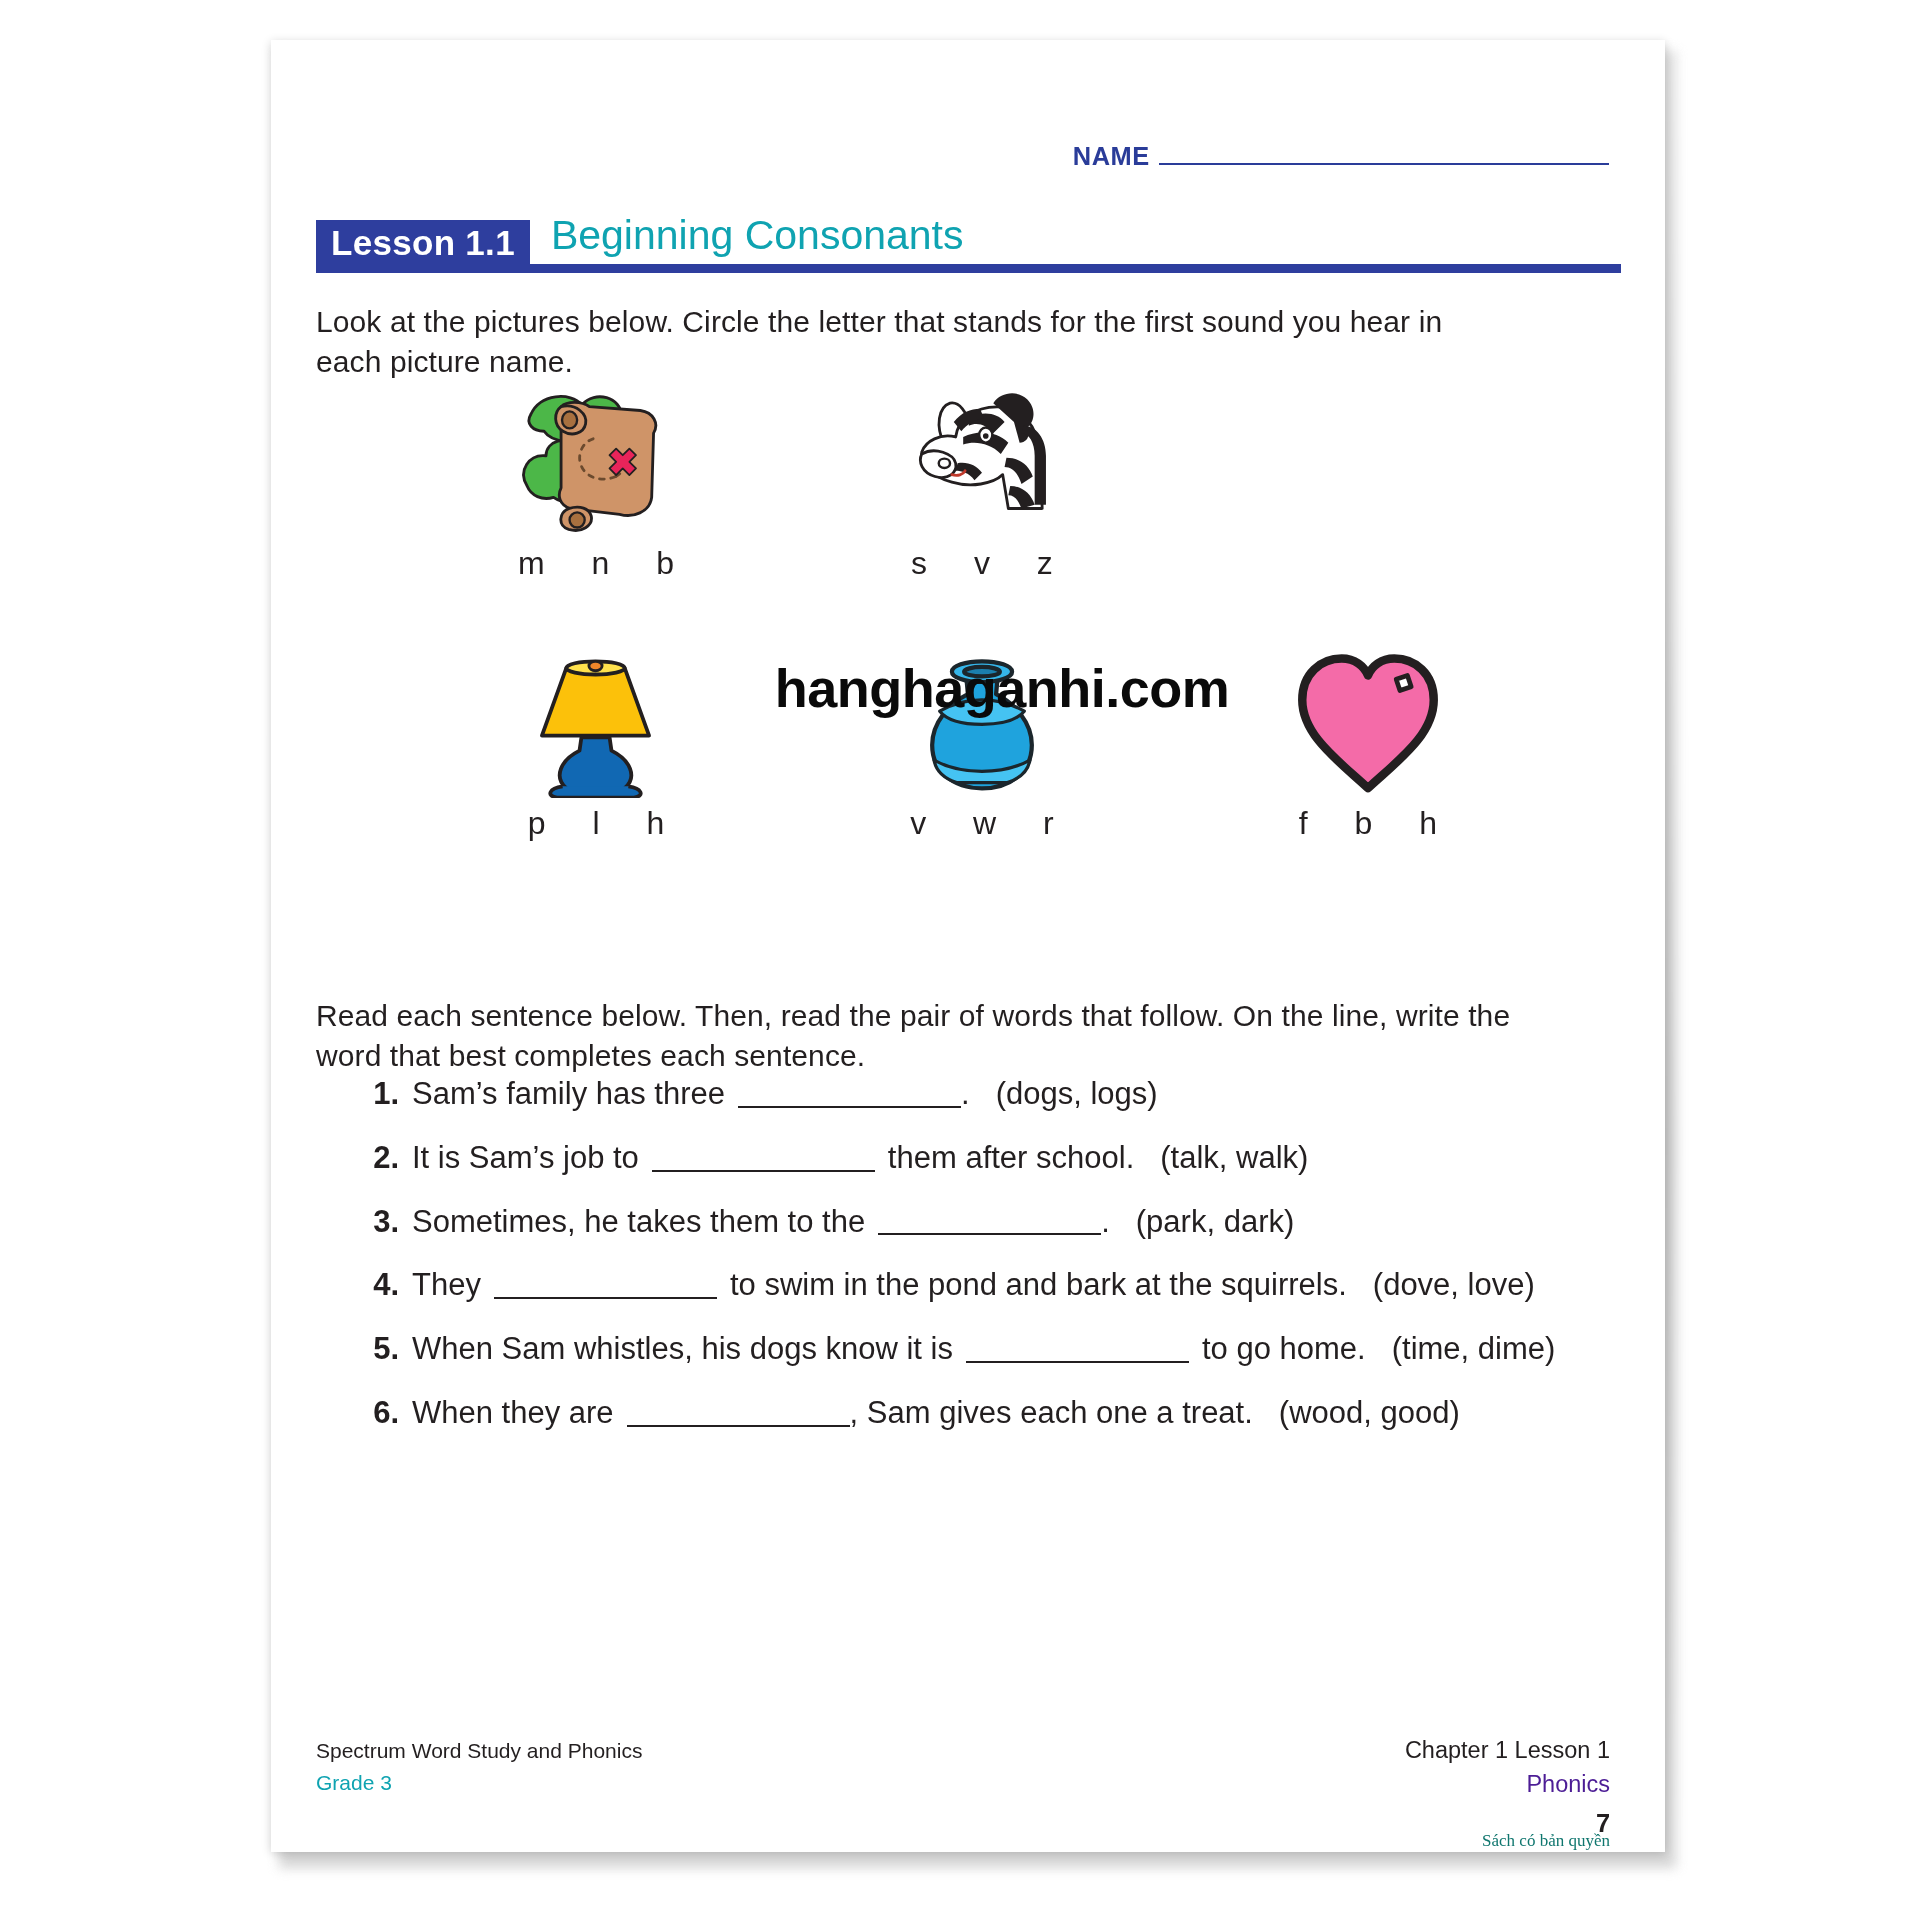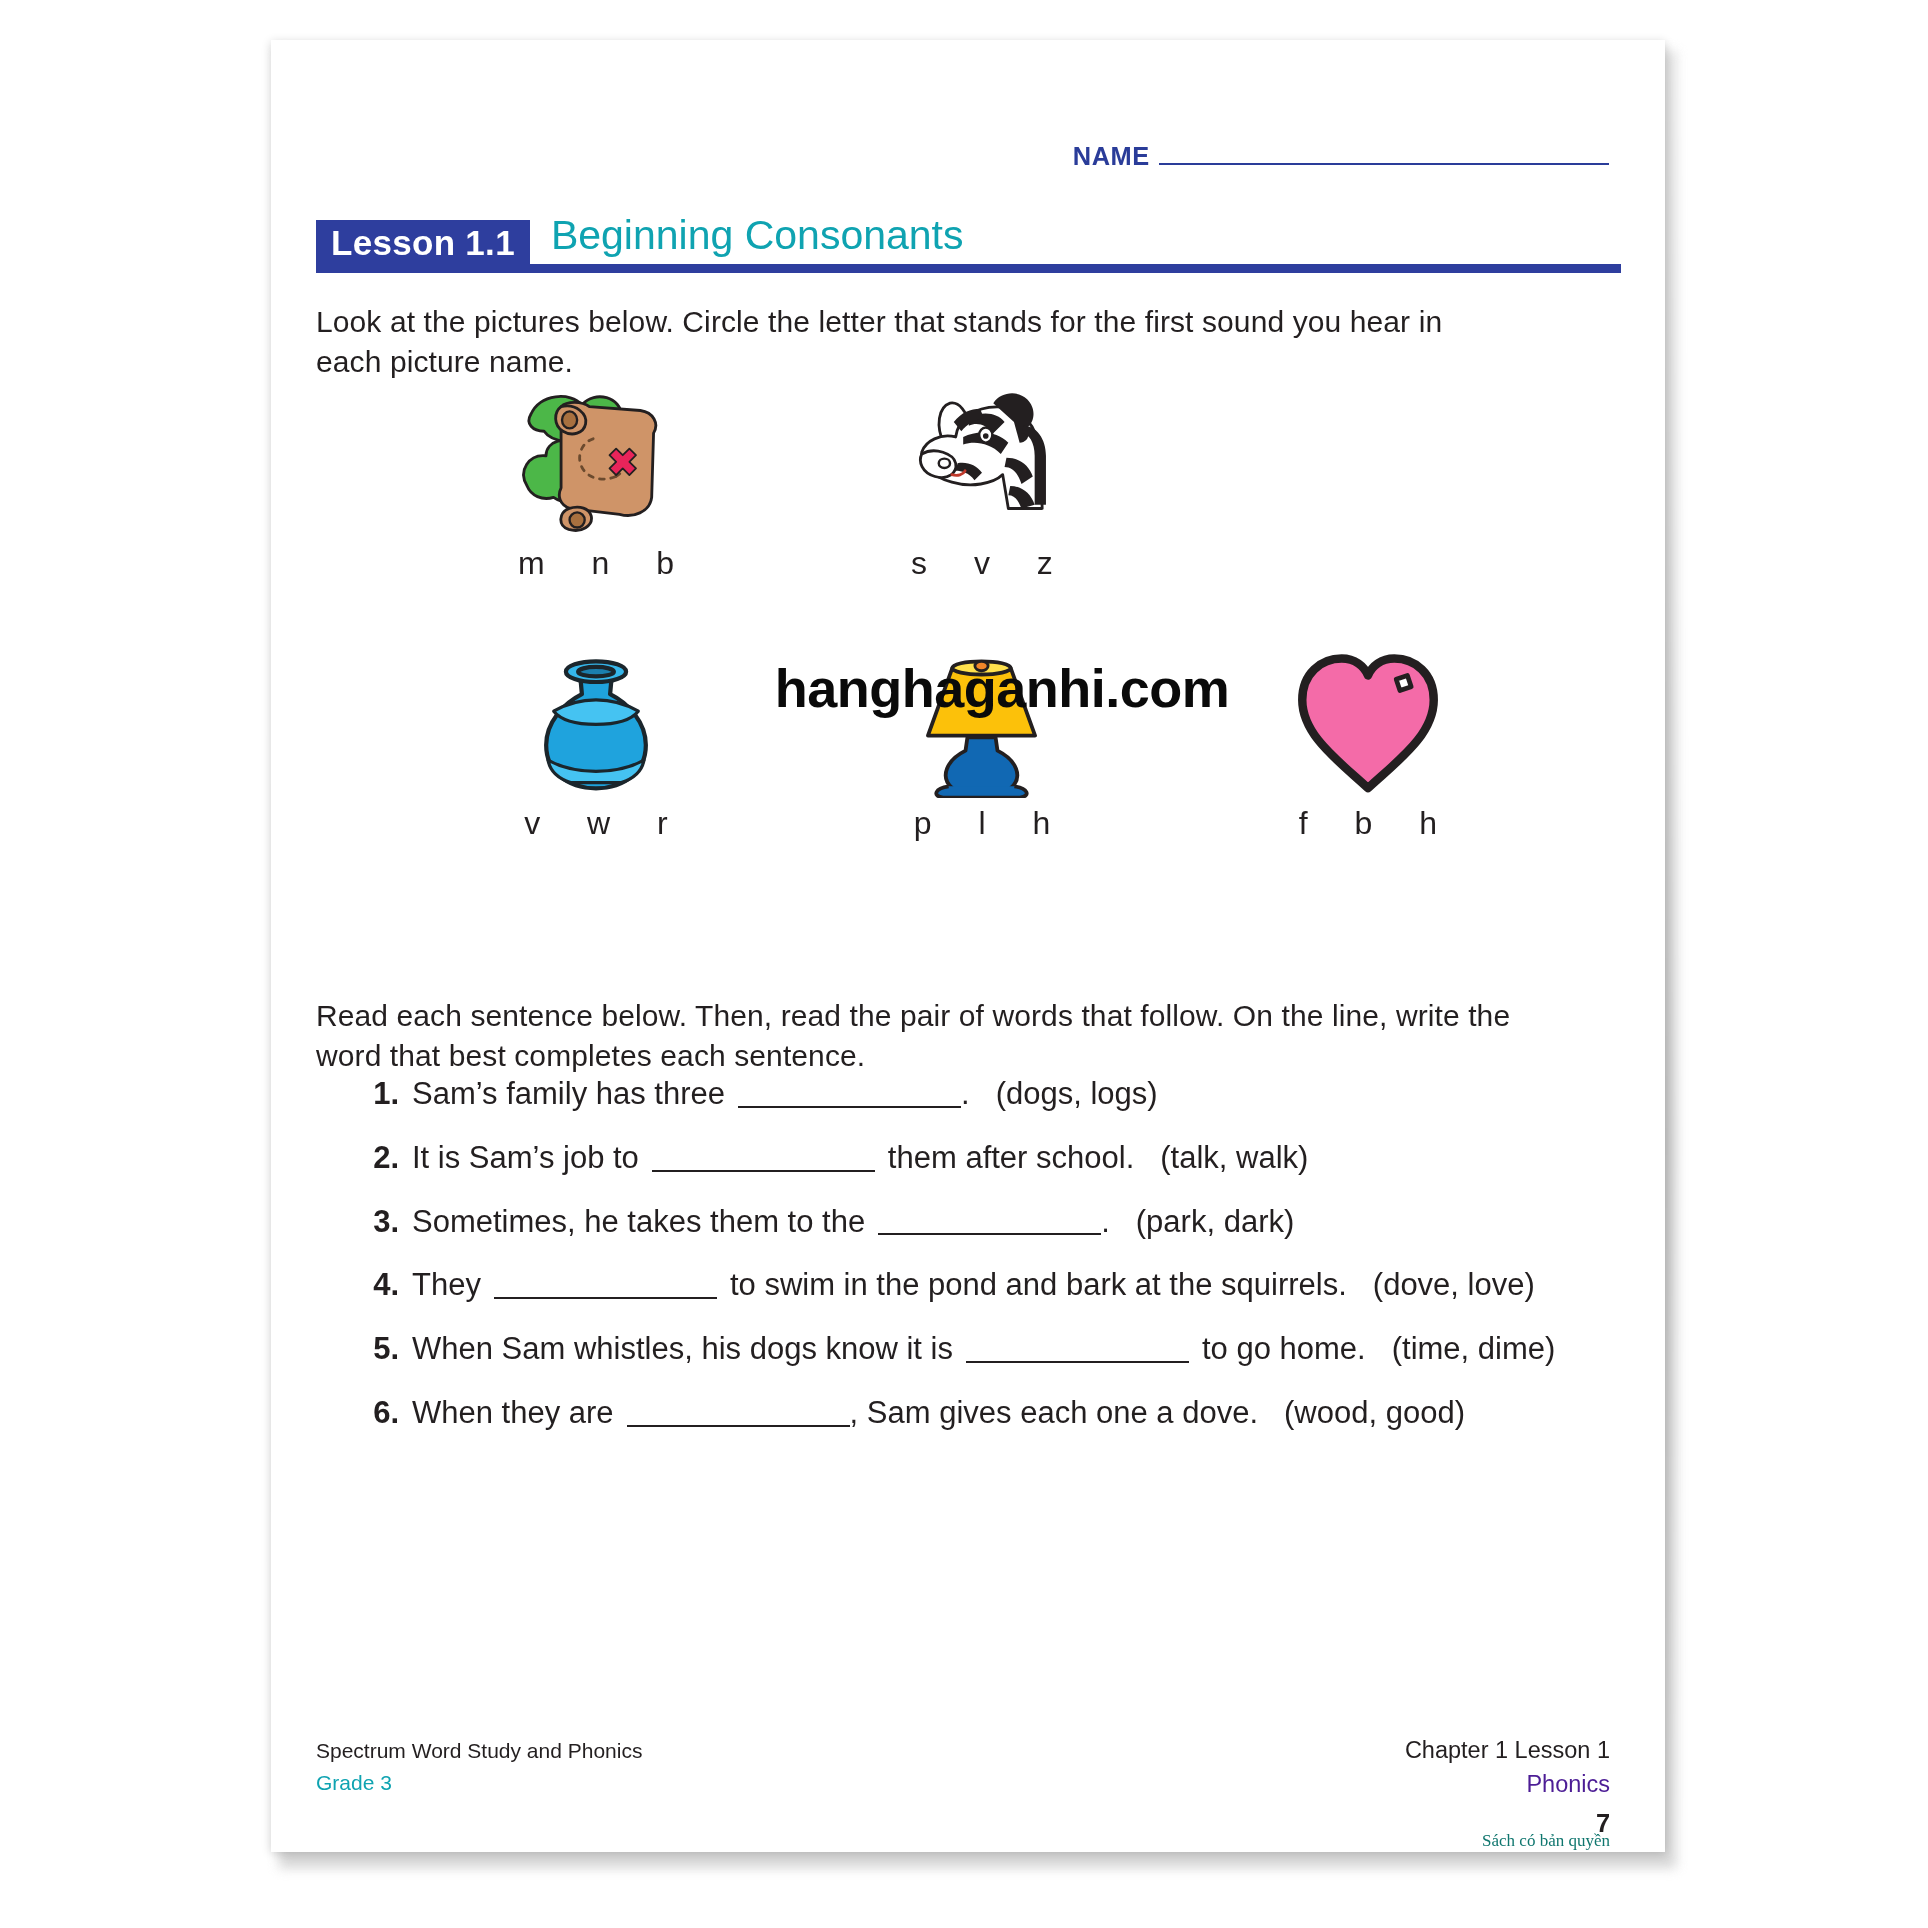--- a/index.html
+++ b/index.html
@@ -320,50 +320,50 @@
           </div>
 
         </div>
 
         <div class="row-gap"></div>
 
         <div class="pic-row">
 
           <div class="pic-cell">
             <div class="pic-art">
+              <svg width="141" height="153" viewBox="0 0 150 162">
+                <g stroke="#231f20" stroke-width="4" stroke-linejoin="round">
+                  <path d="M44 24 L106 24 L132 96 L18 96 Z" fill="#fcc10a"></path>
+                  <ellipse cx="75" cy="24" rx="31" ry="7" fill="#ffe14d"></ellipse>
+                  <path d="M60 98 L90 98 L92 112 C112 122 120 140 106 152 C92 162 58 162 44 152 C30 140 38 122 58 112Z" fill="#1168b3"></path>
+                  <path d="M40 150 C26 152 22 160 34 162 L116 162 C128 160 124 152 110 150" fill="#1168b3"></path>
+                </g>
+                <ellipse cx="75" cy="22" rx="7" ry="5" fill="#f0862a" stroke="#231f20" stroke-width="3"></ellipse>
+              </svg>
+            </div>
+            <div class="letters">p l h</div>
+          </div>
+
+          <div class="pic-cell">
+            <div class="pic-art">
               <svg width="126" height="153" viewBox="0 0 134 162">
                 <g stroke="#1b262c" stroke-width="4.5" stroke-linejoin="round">
                   <path d="M50 30 L52 52 C32 62 14 82 14 106 C14 134 36 152 67 152 C98 152 120 134 120 106 C120 82 102 62 82 52 L84 30Z" fill="#1fa3dd"></path>
                   <ellipse cx="67" cy="28" rx="32" ry="11" fill="#35b6ea"></ellipse>
                   <ellipse cx="67" cy="28" rx="19" ry="5" fill="#1b7fae"></ellipse>
                   <path d="M22 70 C36 62 52 58 67 58 C82 58 98 62 112 70 C104 80 88 84 67 84 C46 84 30 80 22 70Z" fill="#45c3f2" stroke-width="3.4"></path>
                   <path d="M16 122 C30 130 46 134 67 134 C88 134 104 130 118 122 C116 134 106 142 94 146 L40 146 C28 142 18 134 16 122Z" fill="#45c3f2" stroke-width="3.4"></path>
                 </g>
               </svg>
             </div>
             <div class="letters">v w r</div>
           </div>
 
           <div class="pic-cell">
             <div class="pic-art">
-              <svg width="141" height="153" viewBox="0 0 150 162">
-                <g stroke="#231f20" stroke-width="4" stroke-linejoin="round">
-                  <path d="M44 24 L106 24 L132 96 L18 96 Z" fill="#fcc10a"></path>
-                  <ellipse cx="75" cy="24" rx="31" ry="7" fill="#ffe14d"></ellipse>
-                  <path d="M60 98 L90 98 L92 112 C112 122 120 140 106 152 C92 162 58 162 44 152 C30 140 38 122 58 112Z" fill="#1168b3"></path>
-                  <path d="M40 150 C26 152 22 160 34 162 L116 162 C128 160 124 152 110 150" fill="#1168b3"></path>
-                </g>
-                <ellipse cx="75" cy="22" rx="7" ry="5" fill="#f0862a" stroke="#231f20" stroke-width="3"></ellipse>
-              </svg>
-            </div>
-            <div class="letters">p l h</div>
-          </div>
-
-          <div class="pic-cell">
-            <div class="pic-art">
               <svg width="154" height="153" viewBox="0 0 164 162">
                 <path d="M82 152 C52 124 12 96 12 58 C12 30 32 14 54 14 C68 14 78 22 82 32 C86 22 96 14 110 14 C132 14 152 30 152 58 C152 96 112 124 82 152Z" fill="#f46ba8" stroke="#231f20" stroke-width="9" stroke-linejoin="round"></path>
                 <path d="M112 36 L124 32 L128 44 L116 48 Z" fill="#ffffff" stroke="#231f20" stroke-width="5" stroke-linejoin="round"></path>
               </svg>
             </div>
             <div class="letters">f b h</div>
           </div>
 
         </div>
       </div>
@@ -403,21 +403,21 @@
         <div class="sentence">
           <span class="s-num">5.</span>
           <span class="s-body">
             <span>When Sam whistles, his dogs know it is</span><span class="sp"></span><span class="blank b-w1"></span><span class="sp"></span><span>to go home.</span><span class="sp"></span><span class="sp"></span><span>(time, dime)</span>
           </span>
         </div>
 
         <div class="sentence">
           <span class="s-num">6.</span>
           <span class="s-body">
-            <span>When they are</span><span class="sp"></span><span class="blank b-w1"></span><span>, Sam gives each one a dove.</span><span class="sp"></span><span class="sp"></span><span>(wood, good)</span>
+            <span>When they are</span><span class="sp"></span><span class="blank b-w1"></span><span>, Sam gives each one a treat.</span><span class="sp"></span><span class="sp"></span><span>(wood, good)</span>
           </span>
         </div>
 
       </div>
 
       <div class="footer-left">
         <div>Spectrum Word Study and Phonics</div>
         <div class="grade">Grade 3</div>
       </div>
 

